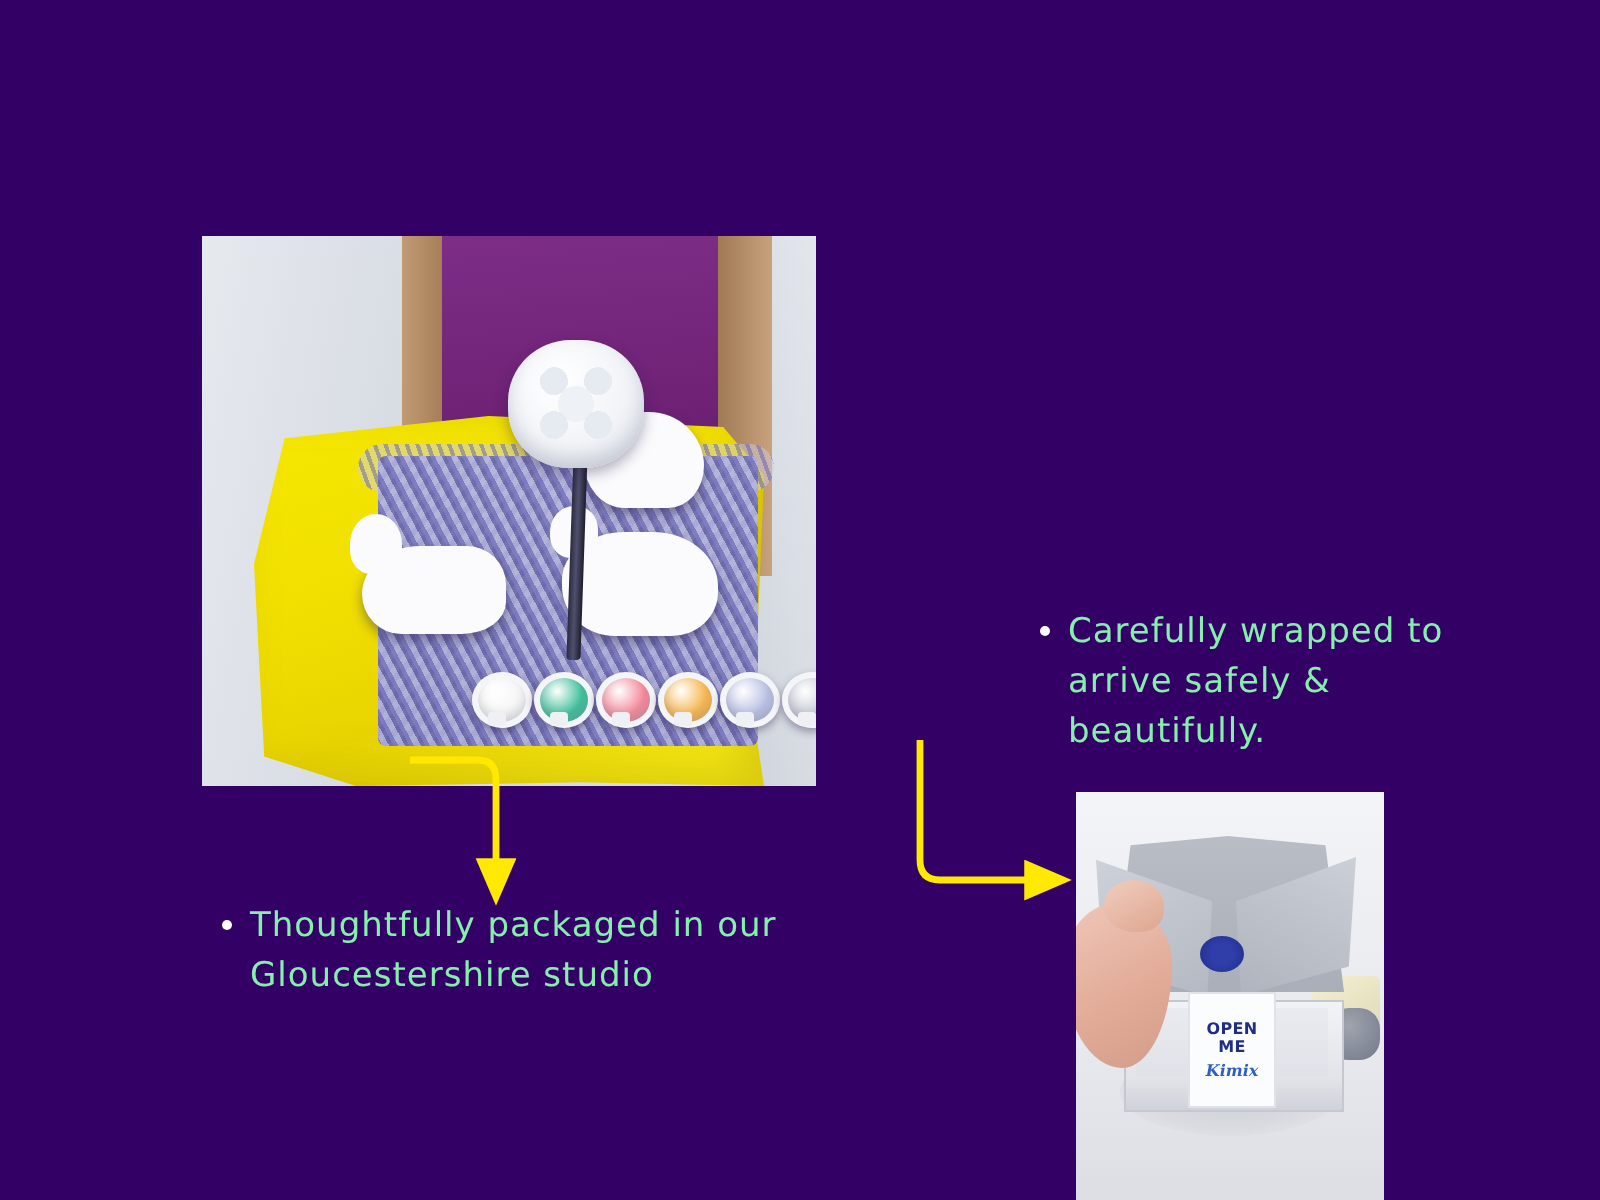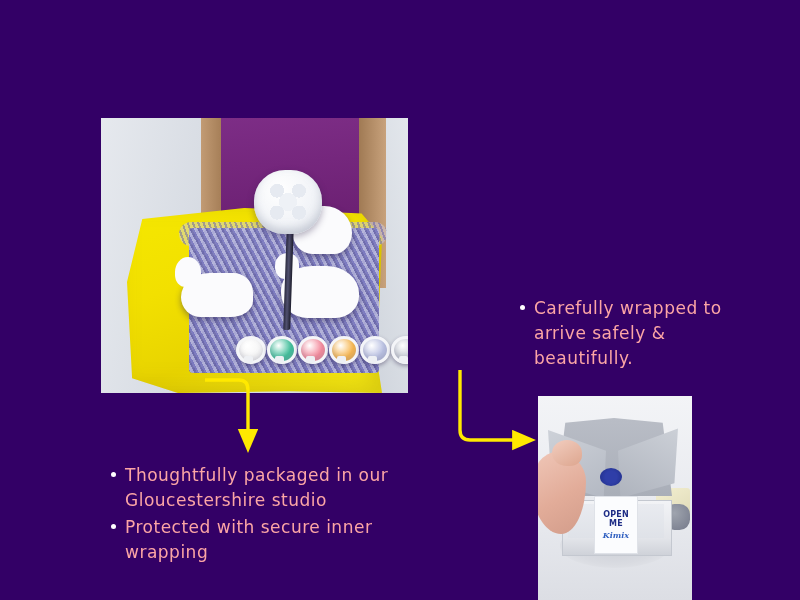--- a/index.html
+++ b/index.html
@@ -115,32 +115,32 @@
     background:#fbfbfd;border-radius:50% 45% 18% 42%;}
   .pot{position:absolute;top:218px;width:24px;height:22px;border-radius:50%;
     box-shadow:0 2px 4px rgba(40,30,70,.4), inset 0 -3px 5px rgba(120,120,140,.3);
     border:3px solid #f4f5f8;}
   .pot-tab{position:absolute;top:238px;width:9px;height:7px;background:#eef0f4;border-radius:2px;}
 
   
   .arrow-svg{position:absolute;left:0;top:0;width:800px;height:600px;pointer-events:none;}
 
   
-  .bullets{position:absolute;color:#fca5a5;}
+  .bullets{position:absolute;color:#86efac;margin-top:8px;}
   .bullets li{
     list-style:none;position:relative;padding-left:15px;
     margin:0 0 2px 0;letter-spacing:.5px;
   }
   .bullets li::before{
     content:"";position:absolute;left:1px;top:9px;width:5px;height:5px;
     background:#ffffff;border-radius:50%;
   }
   .bullets ul{margin:0;padding:0;}
   #right-bullets{left:519px;top:296px;width:210px;font-size:17px;line-height:25px;}
-  #left-bullets{left:110px;top:463px;width:300px;font-size:17px;line-height:25px;}
+  #left-bullets{left:110px;top:443px;width:300px;font-size:17px;line-height:25px;}
 
   
   .inset-photo{
     position:absolute;left:538px;top:396px;width:154px;height:264px;
     overflow:hidden;background:#7dd3fc;
   }
   .in-layer{position:absolute;}
   .in-bg{left:0;top:0;width:154px;height:204px;
     background:linear-gradient(180deg,#f3f4f7 0%,#e7e9ee 62%,#dcdee4 100%);}
   .in-shadowdish{left:22px;top:128px;width:110px;height:44px;
@@ -232,21 +232,20 @@
 
   <div class="bullets" id="right-bullets">
     <ul>
       <li>Carefully wrapped to arrive safely &amp; beautifully.</li>
     </ul>
   </div>
 
   <div class="bullets" id="left-bullets">
     <ul>
       <li>Thoughtfully packaged in our Gloucestershire studio</li>
-      <li>Protected with secure inner wrapping</li>
     </ul>
   </div>
 
   <div class="inset-photo">
     <div class="in-layer in-bg"></div>
     <div class="in-layer in-shadowdish"></div>
     <div class="in-layer in-right-obj"></div>
     <div class="in-layer in-right-obj2"></div>
     <div class="in-layer in-box-back"></div>
     <div class="in-layer in-box-flapL"></div>

